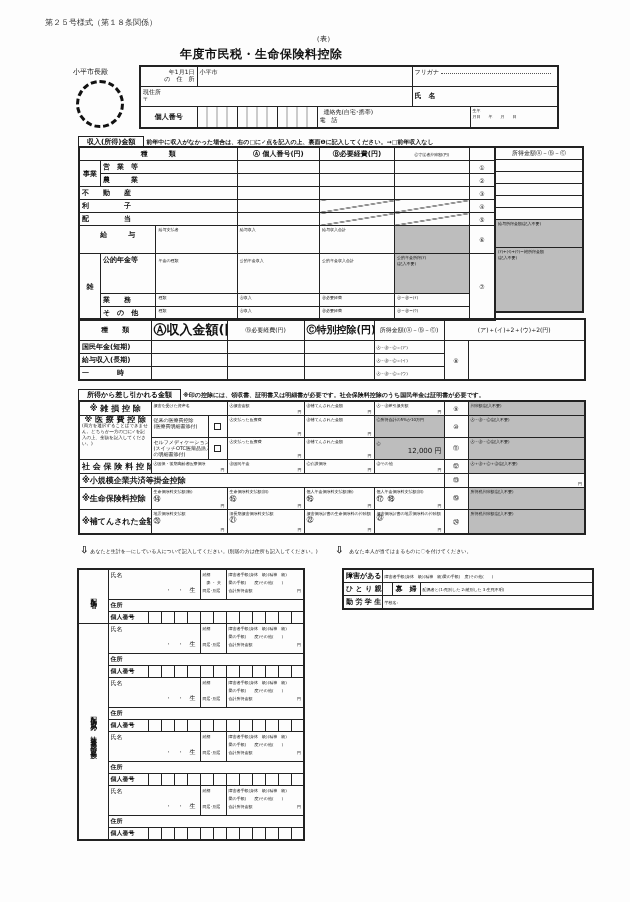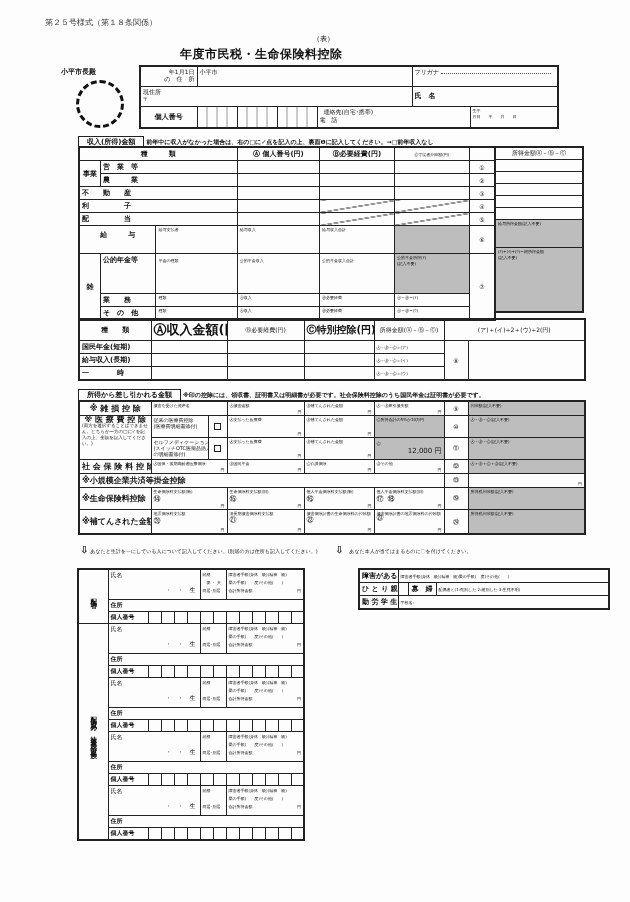--- a/index.html
+++ b/index.html
@@ -1,21 +1,21 @@
 <!DOCTYPE html>
 <html><head>
 <meta charset="utf-8">
 <style>
 *{box-sizing:border-box;margin:0;padding:0}
 body{width:630px;height:902px;background:#fdfdfd;font-family:"DejaVu Sans",sans-serif;color:#111;position:relative;overflow:hidden;font-size:6px}
 .abs{position:absolute}
 .form-no{left:45px;top:17px;font-size:8px;font-family:"DejaVu Serif",serif;color:#333}
 .omote{left:313px;top:34px;font-size:7px;font-family:"DejaVu Serif",serif}
 .title{left:180px;top:46px;font-size:12px;font-weight:bold;letter-spacing:0.5px}
-.addressee{left:61px;top:67px;font-size:7px;font-weight:bold}
+.addressee{left:73px;top:67px;font-size:7px;font-weight:normal}
 .stamp{left:76px;top:80px;width:48px;width:48px;height:48px;border:3px dashed #111;border-radius:50%}
 table{border-collapse:collapse;table-layout:fixed}
 td{border:1px solid #222;padding:1px 2px;vertical-align:top;font-size:6px;overflow:hidden;white-space:nowrap}
 .thick{border:2px solid #222}
 .gray{background:#bdbdbd}
 .c{text-align:center;vertical-align:middle}
 .m{vertical-align:middle}
 .b{font-weight:bold}
 .big{font-size:8px;font-weight:bold}
 .tiny{font-size:4px}
@@ -322,21 +322,21 @@
 
 <div class="abs" style="left:80px;top:544px">
   <span class="arrow">⇩</span>
   <span class="tiny" style="font-size:5px">あなたと生計を一にしている人について記入してください。(別居の方は住所も記入してください。)</span>
 </div>
 <div class="abs" style="left:335px;top:544px">
   <span class="arrow">⇩</span>
   <span class="tiny" style="font-size:5px;margin-left:4px">あなた本人が当てはまるものに〇を付けてください。</span>
 </div>
 
-<table class="abs thick" style="left:358px;top:568px;width:250px">
+<table class="abs thick" style="left:342px;top:568px;width:250px">
   <colgroup>
       <col style="width:39px">
       <col style="width:10px">
       <col style="width:28px">
       <col style="width:173px">
     </colgroup>
   <tbody>
       <tr style="height:12px">
         <td class="c b" style="font-size:7px">障害がある</td>
         <td colspan="3" class="tiny m">障害者手帳(身体　級)(精神　級)愛の手帳(　度)その他(　　)</td>

